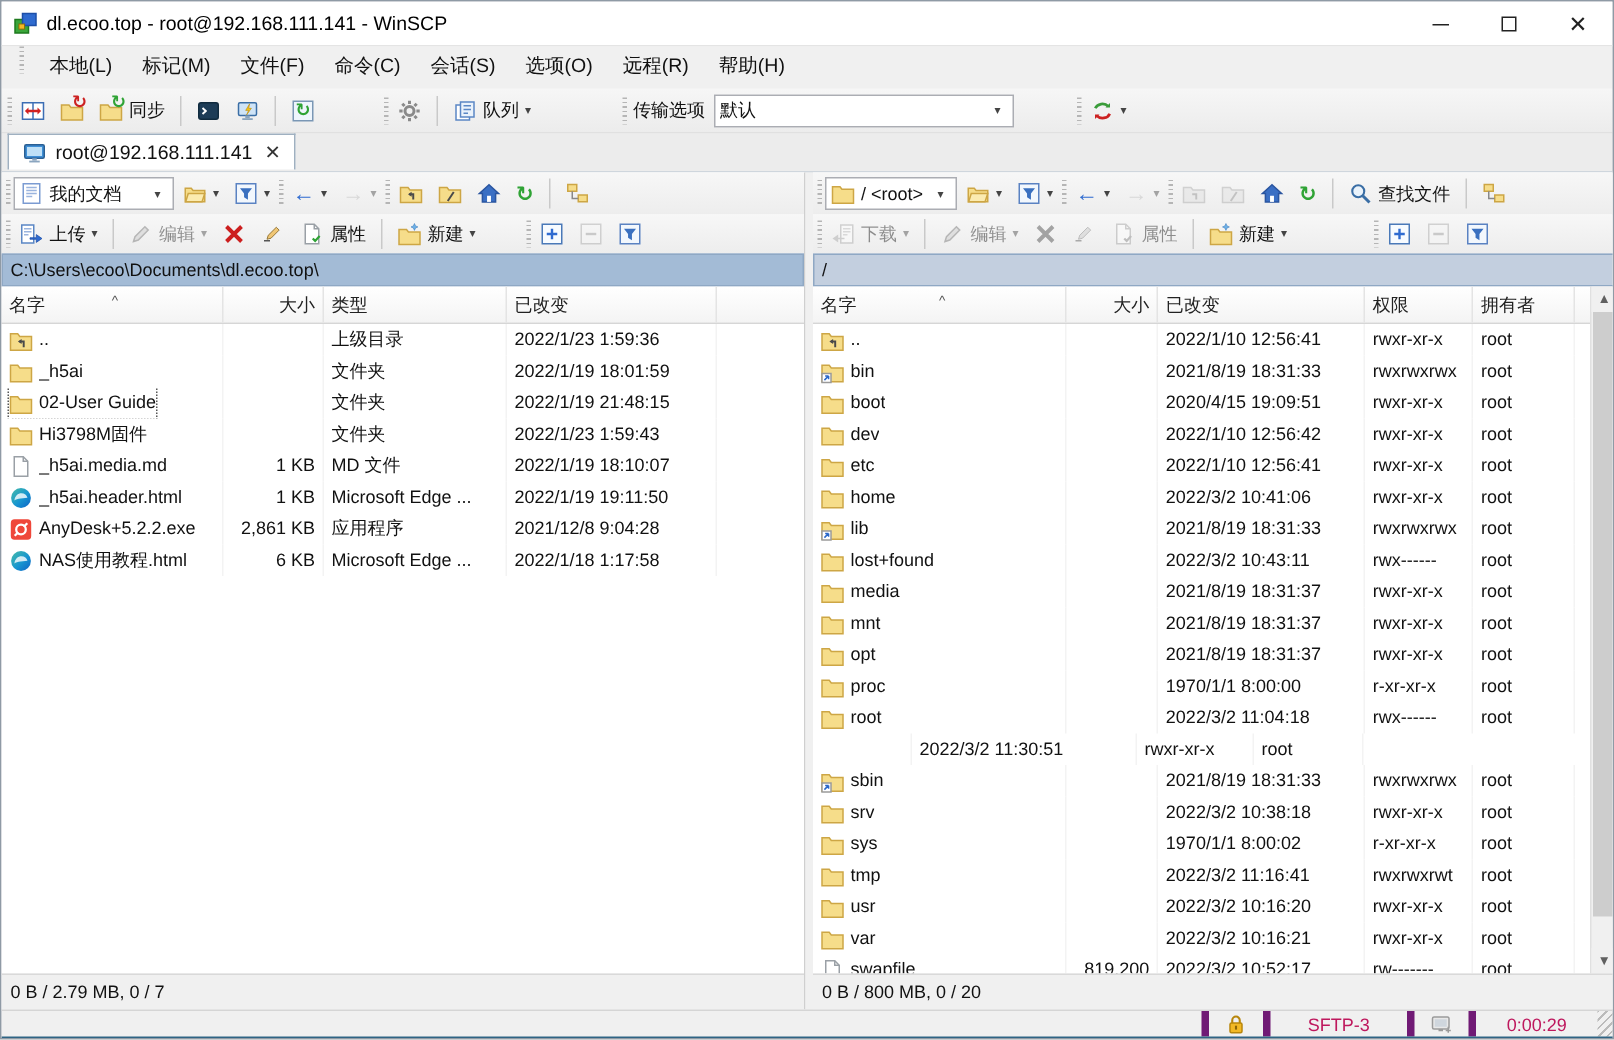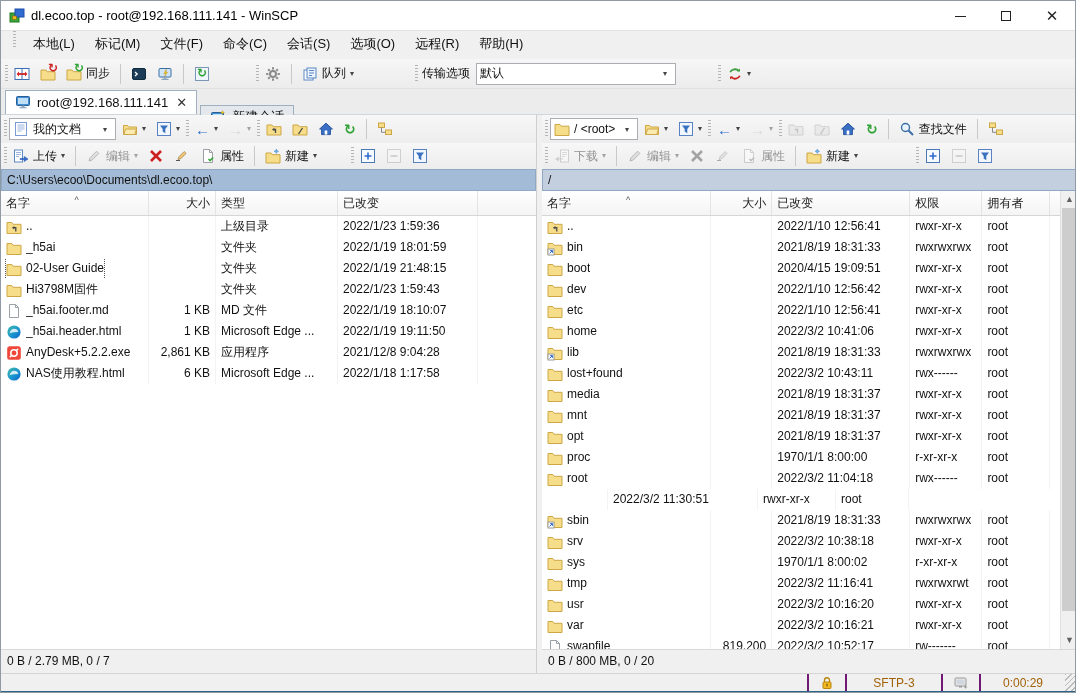--- a/index.html
+++ b/index.html
@@ -31,21 +31,21 @@
   .tbtn.disabled { opacity:.45; filter:grayscale(1); }
   .darr { font-size:8px; color:#444; line-height:1; }
   .icon { display:inline-flex; width:16px; height:16px; position:relative; }
   .icon svg { width:16px; height:16px; }
   .icon-ovr { position:absolute; font-weight:bold; line-height:1; }
   .combo { display:inline-flex; align-items:center; background:#fff; border:1px solid #abadb3; height:22px; padding:0 3px; gap:4px; }
   .combo .cval { flex:1; }
   .combo .cbtn { width:14px; text-align:center; color:#444; font-size:8px; }
 
   
-  .tabbar { position:absolute; top:88px; left:0; width:100%; height:26px; background:#ececec; display:flex; align-items:center; padding-left:4px; border-bottom:1px solid #cfd6dd; }
+  .tabbar { position:absolute; top:88px; left:0; width:100%; height:26px; background:#ececec; display:flex; align-items:flex-start; padding-left:4px; border-bottom:1px solid #cfd6dd; }
   .tab { display:inline-flex; align-items:center; gap:6px; height:24px; padding:0 9px; border:1px solid #9fb0c0; border-bottom:none; margin-right:3px; font-size:13px; }
   .tab.active { background:#fff; }
   .tab.inactive { background:#e4e8ec;margin-top:30px; }
   .tab-close { font-size:13px; color:#333; padding-left:2px; }
 
   
   .main { position:absolute; top:114px; left:0; width:1076px; height:558px; }
   .panel { position:absolute; top:0; height:558px; background:#fff; }
   .panel.left  { left:0;   width:536px; border-right:1px solid #cfcfcf; }
   .panel.right { left:541px; width:535px; }
@@ -81,21 +81,21 @@
   .varrow { position:absolute; left:0; width:17px; height:17px; color:#606060; font-size:9px; text-align:center; line-height:17px; background:#f0f0f0; }
   .varrow.up{ top:0; } .varrow.down{ bottom:0; }
   .vthumb { position:absolute; left:1px; top:17px; width:15px; height:calc(100% - 55px); background:#cdcdcd; }
 
   .pstatus { position:absolute; bottom:0; left:0; width:100%; height:24px; background:#f0f0f0; border-top:1px solid #d9d9d9; line-height:23px; padding-left:6px; color:#111; }
   .pstatus .seg { display:inline-block; }
 
   
   .statusbar { position:absolute; top:672px; left:0; width:1076px; height:18px; background:#f0f0f0; border-top:1px solid #d5d5d5; display:flex; align-items:center; }
   .sb-fill { flex:1; }
-  .sb-cell { display:flex; align-items:center; justify-content:center; height:100%; border-left:2px solid #701a75; padding:0 10px; gap:4px; color:#a16207; }
+  .sb-cell { display:flex; align-items:center; justify-content:center; height:100%; border-left:5px solid #701a75; padding:0 10px; gap:4px; color:#be185d; }
   .sb-cell.time { width:86px;align-items:center; }
   .sb-grip { width:12px; height:100%; background:repeating-linear-gradient(135deg,#bbb 0 1px,transparent 1px 4px); }
   .bottomstrip { position:absolute; top:690px; left:0; width:1076px; height:3px; background:#2e6484; }
 
   .arrow-ico { font-weight:bold; font-size:15px; line-height:1; }
   .blue { color:#2f6bd0; } .grayed { color:#b4bcc6; }
   .glyph-green { color:#2fa335; font-weight:bold; font-size:14px; line-height:1; }
 </style>
 </head>
 <body>
@@ -495,21 +495,21 @@
             <span class="fcell lcF"></span>
           </div>
           <div class="frow">
             <span class="fcell lc0"><span class="name-wrap">
                 <span class="icon">
                   <svg viewBox="0 0 16 16">
                     <path d="M3.5 1.5h6l3 3v10h-9z" fill="#fff" stroke="#9aa0a6"></path>
                     <path d="M9.5 1.5v3h3" fill="none" stroke="#9aa0a6"></path>
                   </svg>
                 </span>
-                <span class="fname">_h5ai.footer.md</span>
+                <span class="fname">_h5ai.media.md</span>
               </span></span>
             <span class="fcell lc1">1 KB</span>
             <span class="fcell lc2">MD 文件</span>
             <span class="fcell lc3">2022/1/19 18:10:07</span>
             <span class="fcell lcF"></span>
           </div>
           <div class="frow">
             <span class="fcell lc0"><span class="name-wrap">
                 <span class="icon">
                   <svg viewBox="0 0 16 16">

